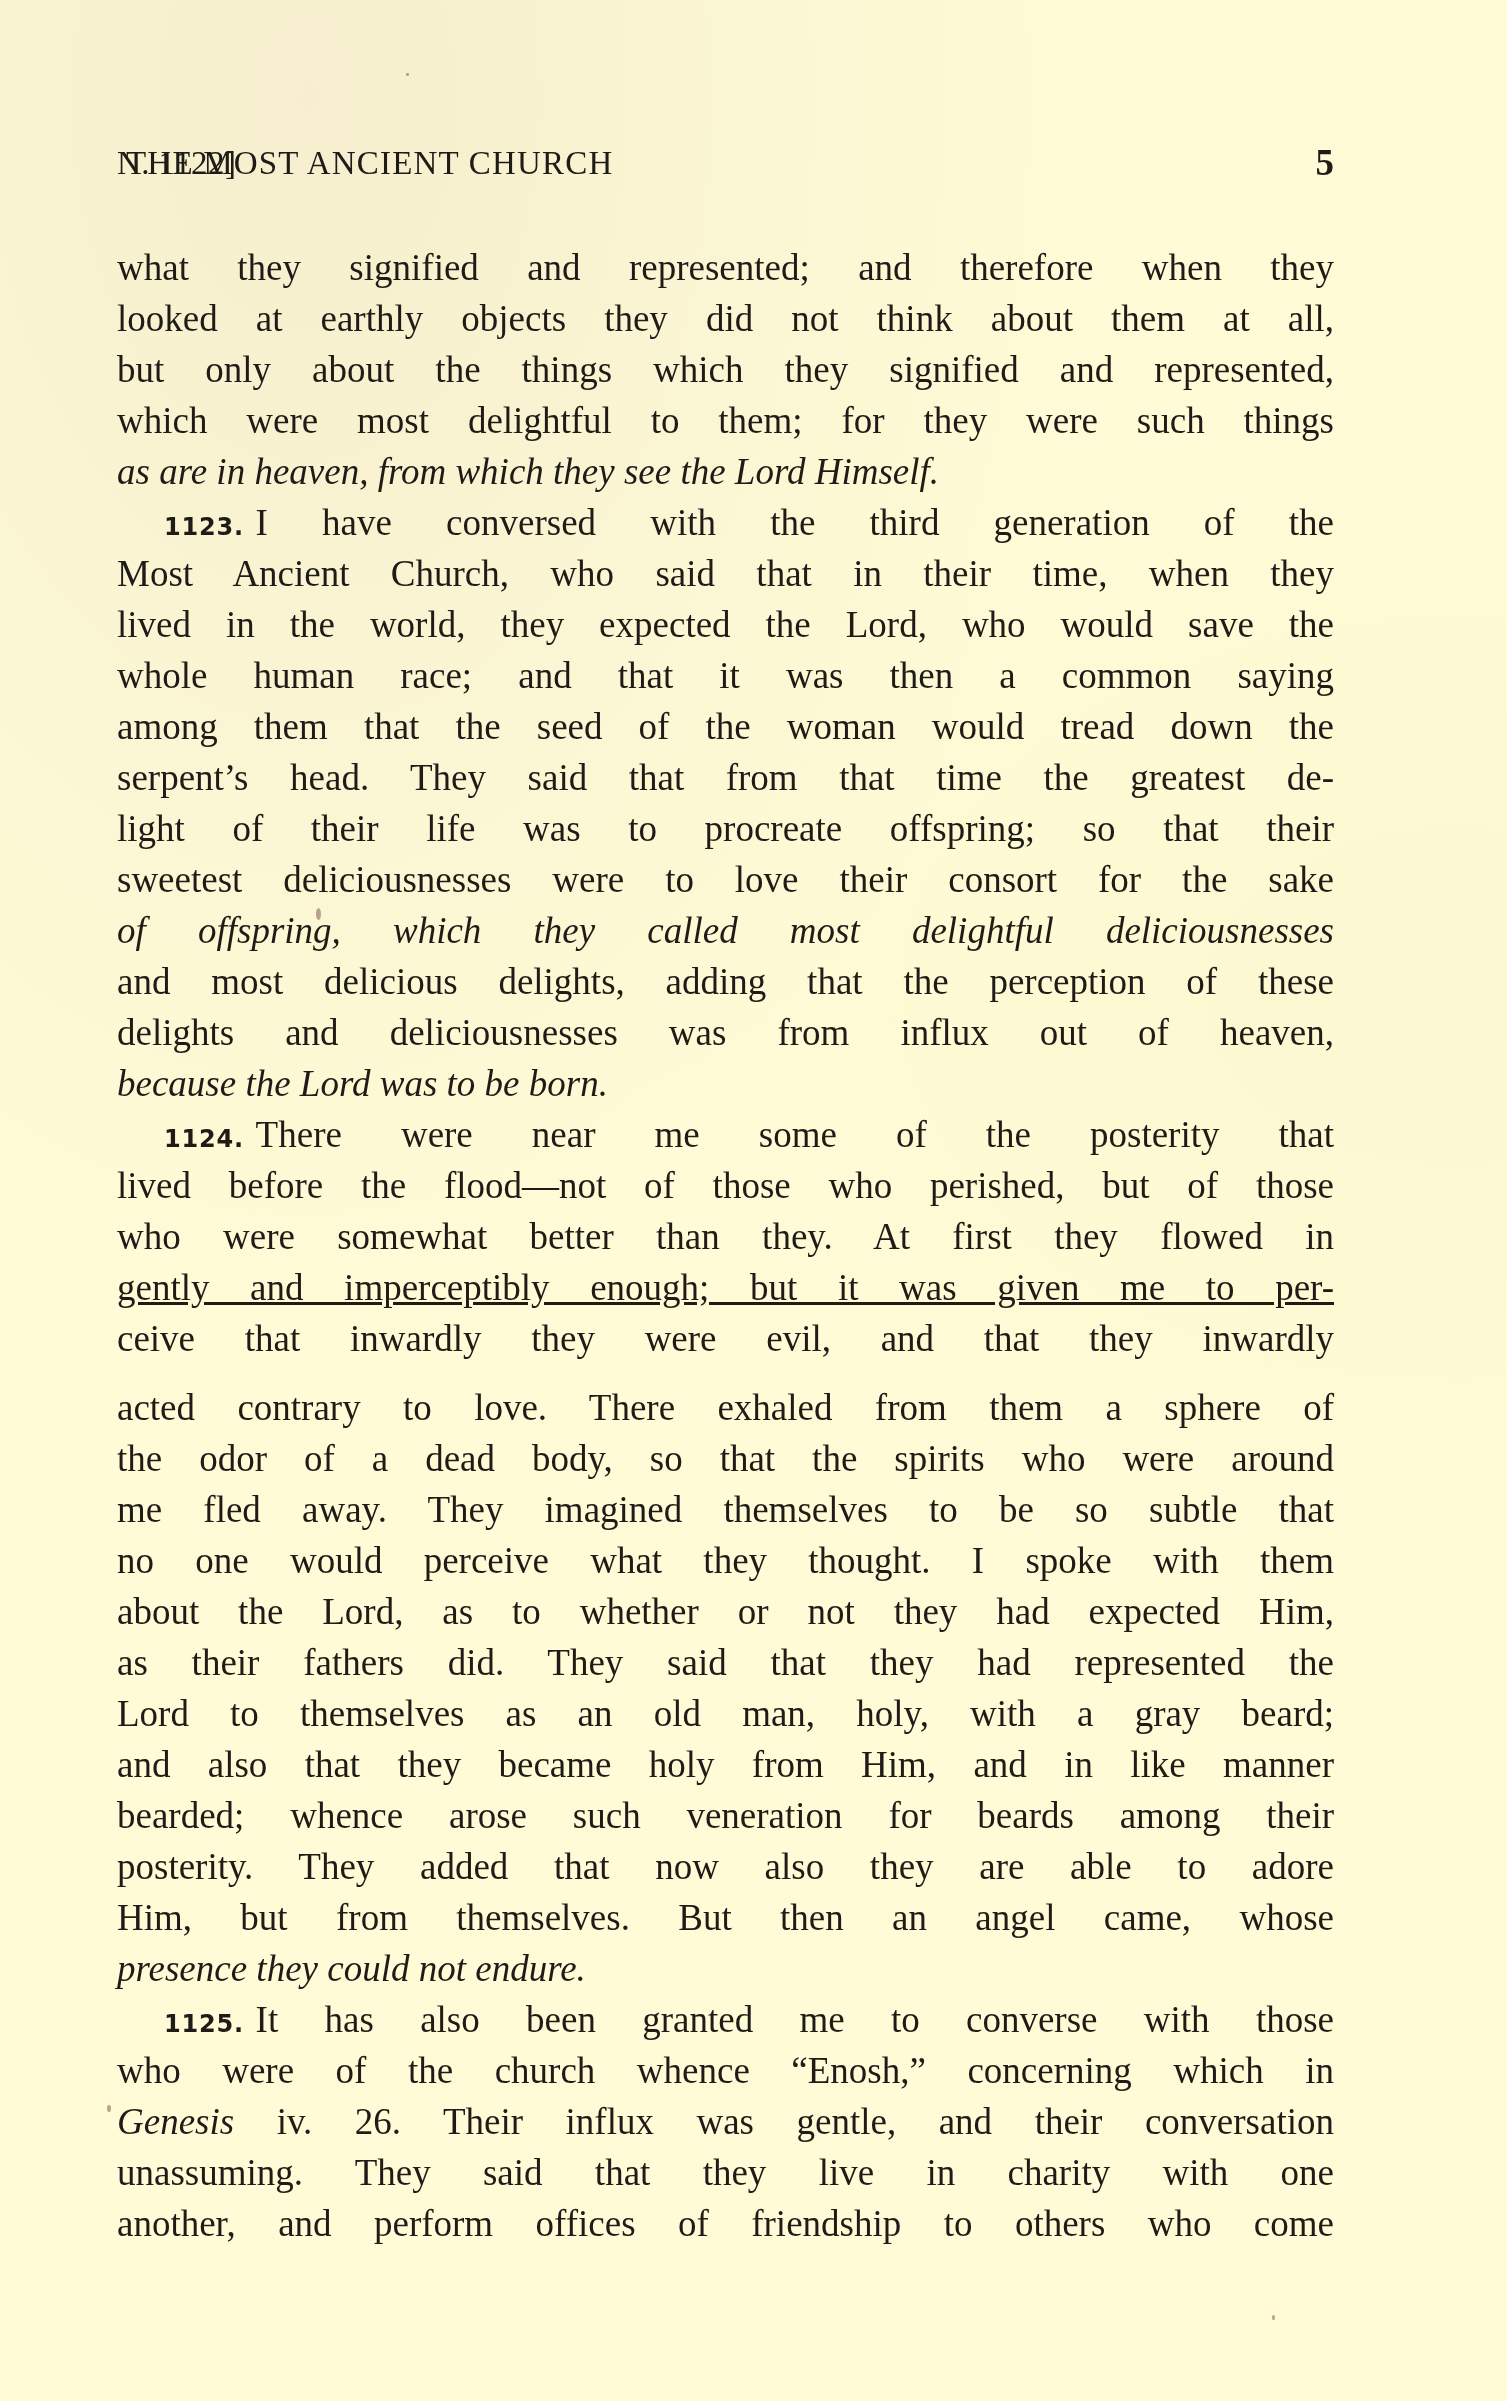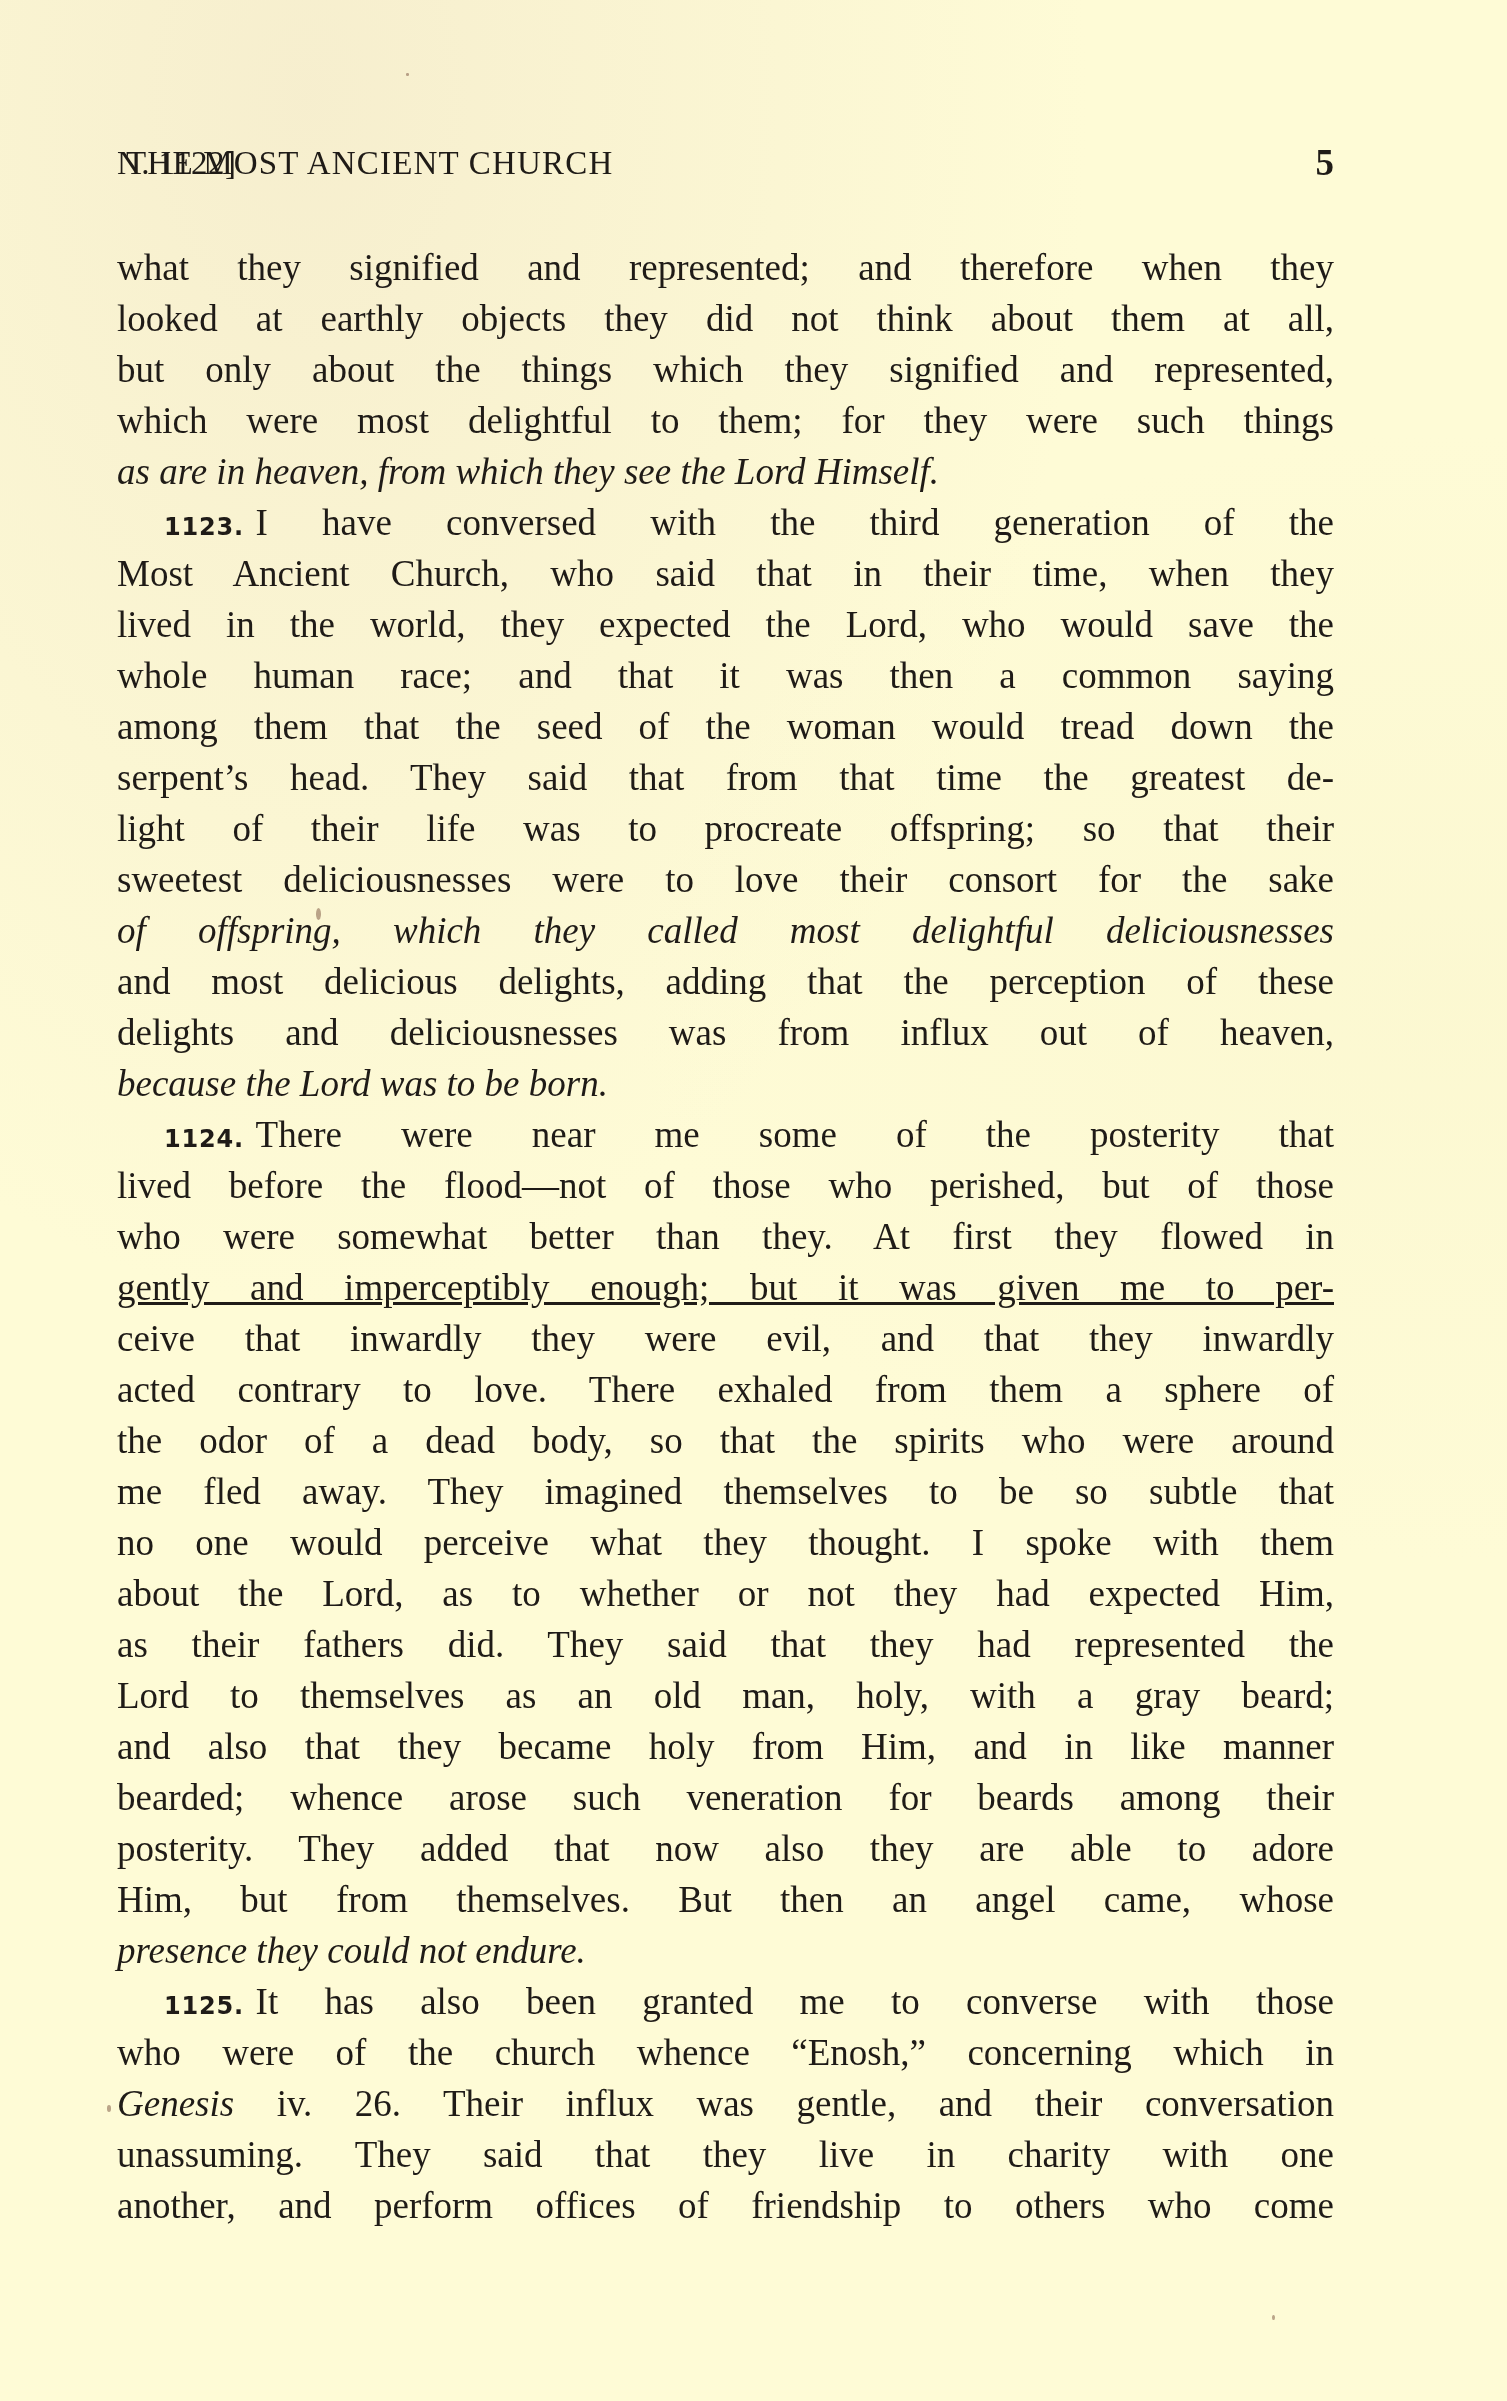--- a/index.html
+++ b/index.html
@@ -131,21 +131,21 @@
       <span class="line" style="white-space: normal;">delights and deliciousnesses was from influx out of heaven,</span>
       <span class="line last" style="white-space: normal;">because the Lord was to be born.</span>
     </div>
 
     <div>
       <span class="line indent" style="white-space: normal;"><span class="pnum">1124.</span><span>There were near me some of the posterity that</span></span>
       <span class="line" style="white-space: normal;">lived before the flood—not of those who perished, but of those</span>
       <span class="line" style="white-space: normal;">who were somewhat better than they.  At first they flowed in</span>
       <span class="line" style="white-space: normal; text-decoration: underline;">gently and imperceptibly enough; but it was given me to per-</span>
       <span class="line" style="white-space: normal;">ceive that inwardly they were evil, and that they inwardly</span>
-      <span class="line" style="white-space: normal;">acted contrary to love.  There exhaled from them a sphere of</span>
+      <span class="line" style="white-space: normal; margin-top: 18px;">acted contrary to love.  There exhaled from them a sphere of</span>
       <span class="line" style="white-space: normal;">the odor of a dead body, so that the spirits who were around</span>
       <span class="line" style="white-space: normal;">me fled away.  They imagined themselves to be so subtle that</span>
       <span class="line" style="white-space: normal;">no one would perceive what they thought.  I spoke with them</span>
       <span class="line" style="white-space: normal;">about the Lord, as to whether or not they had expected Him,</span>
       <span class="line" style="white-space: normal;">as their fathers did.  They said that they had represented the</span>
       <span class="line" style="white-space: normal;">Lord to themselves as an old man, holy, with a gray beard;</span>
       <span class="line" style="white-space: normal;">and also that they became holy from Him, and in like manner</span>
       <span class="line" style="white-space: normal;">bearded; whence arose such veneration for beards among their</span>
       <span class="line" style="white-space: normal;">posterity.  They added that now also they are able to adore</span>
       <span class="line" style="white-space: normal;">Him, but from themselves.  But then an angel came, whose</span>

